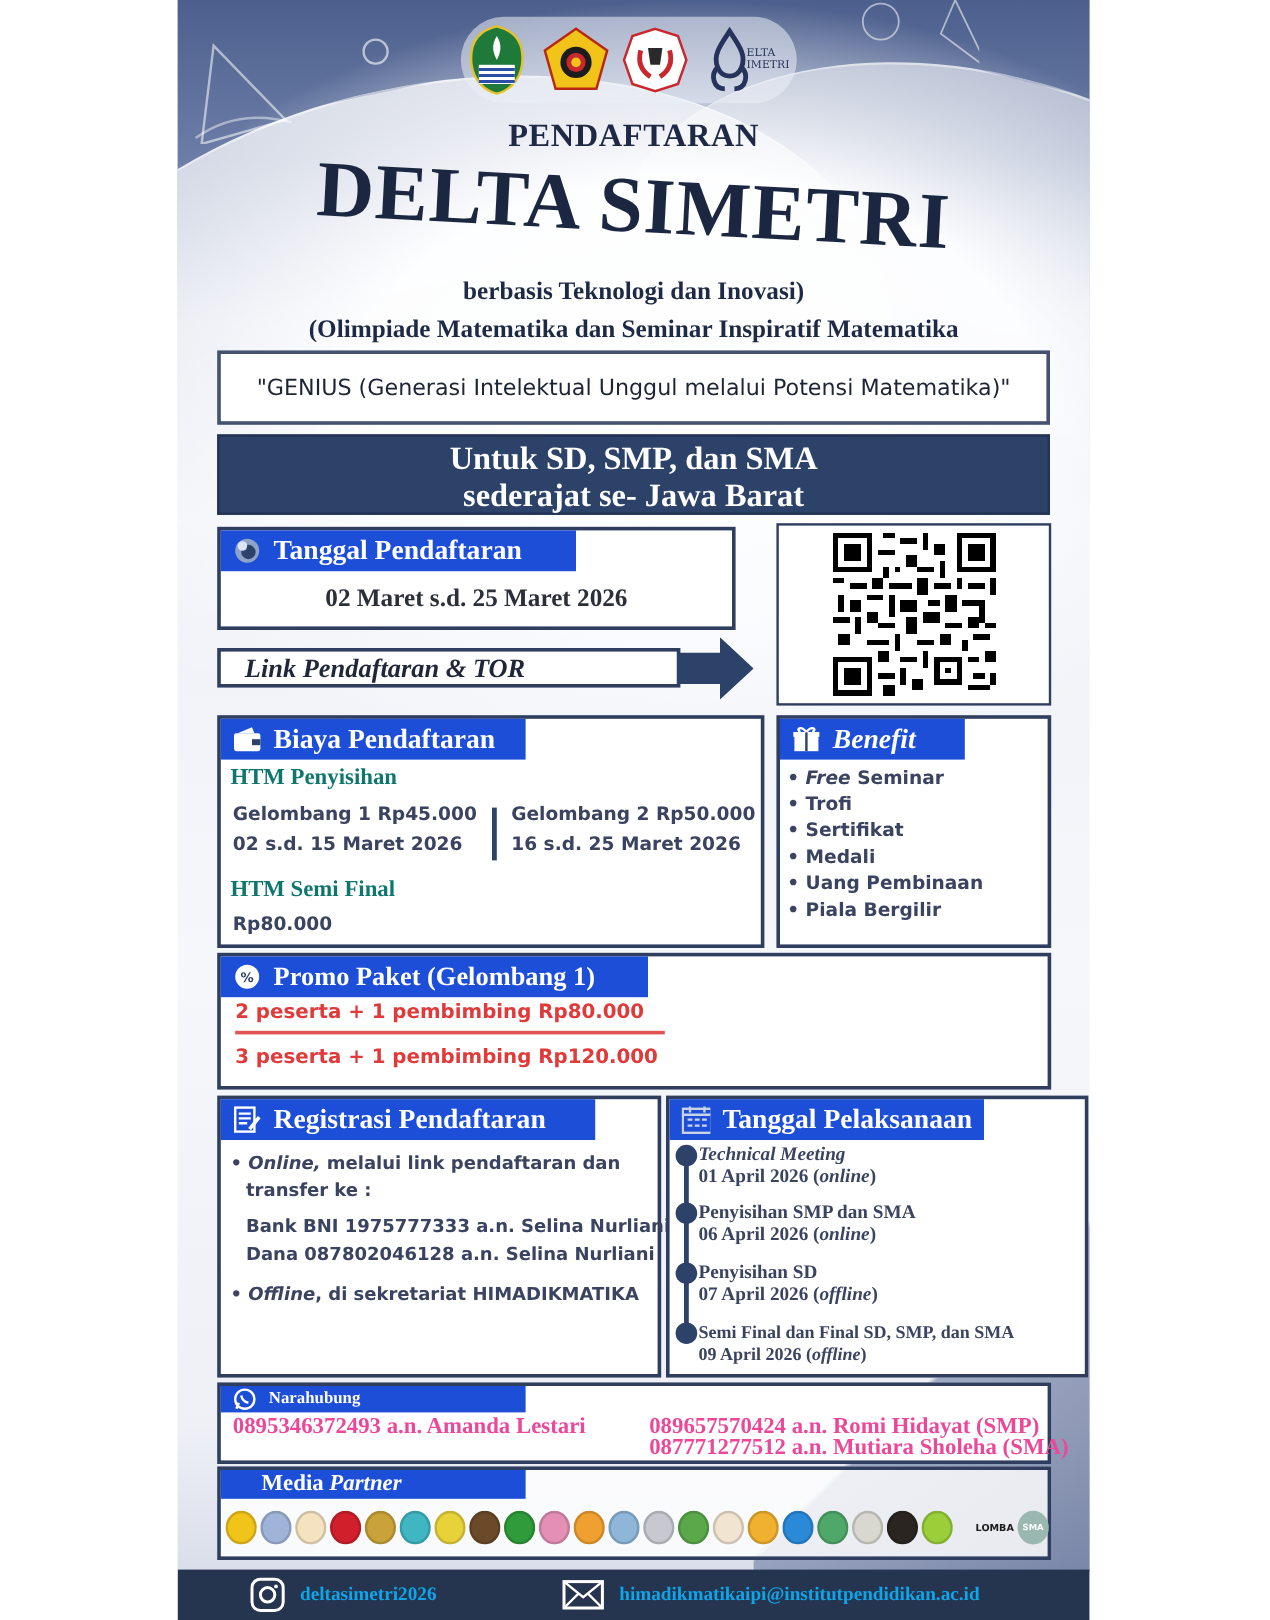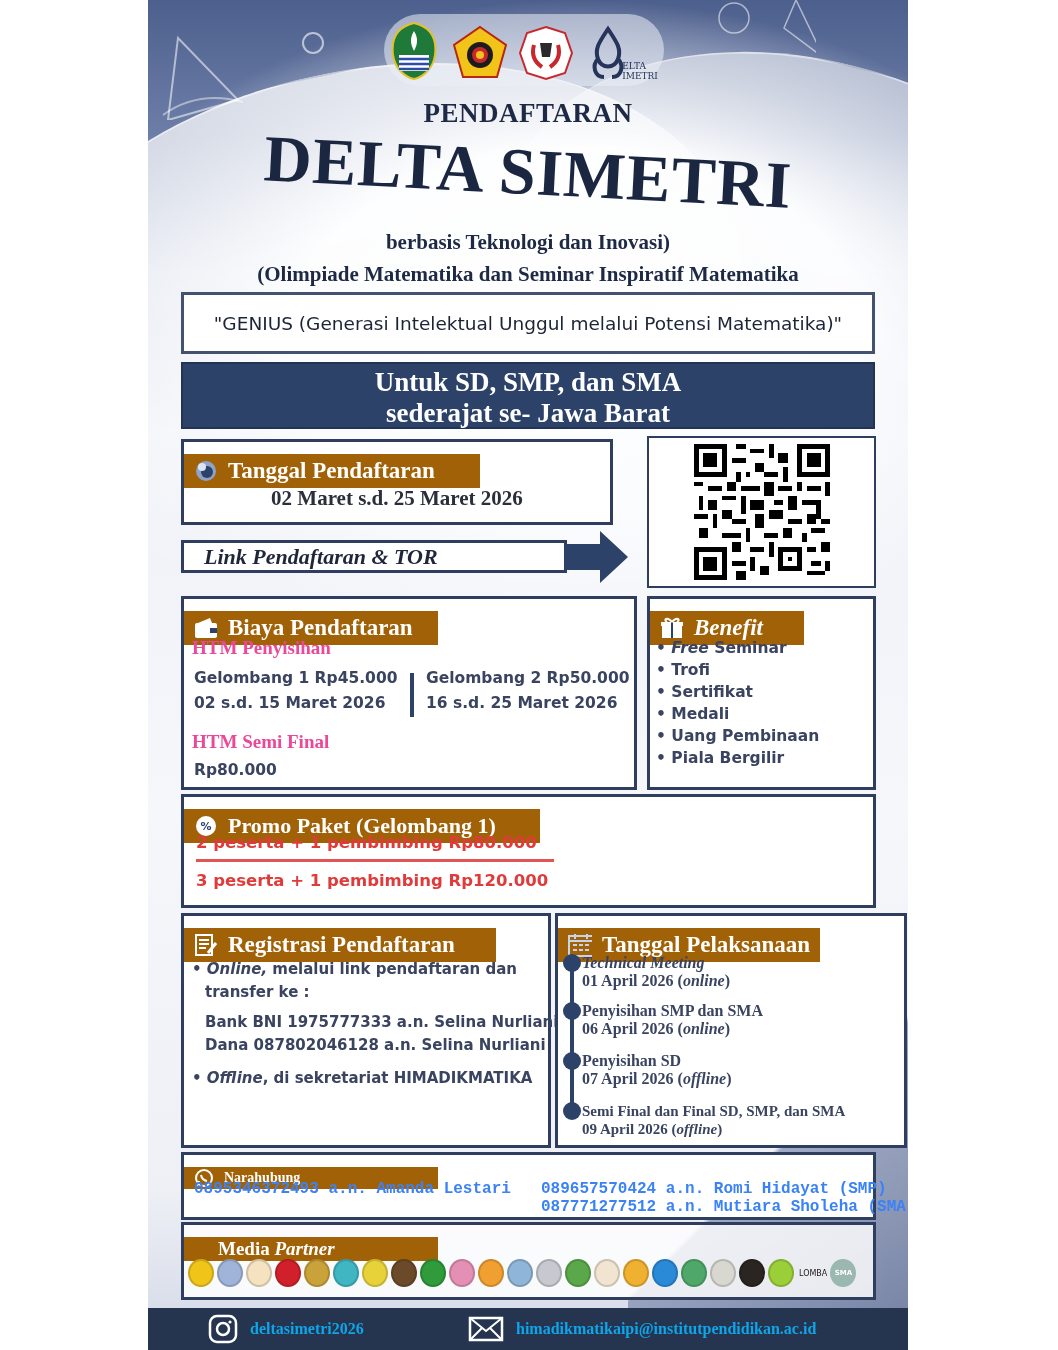--- a/index.html
+++ b/index.html
@@ -29,40 +29,40 @@
     position: absolute; right: -80px; bottom: 40px; width: 360px; height: 320px;
     background: linear-gradient(135deg, rgba(255,255,255,0) 45%, rgba(95,112,155,0.55) 46%, rgba(70,86,130,0.7) 100%);
   }
   .deco { position: absolute; }
 
   .logos {
     position: absolute; left: 236px; top: 14px; width: 280px; height: 72px;
     border-radius: 36px; background: rgba(235,238,246,0.55);
     display: flex; align-items: center; justify-content: center; gap: 8px;
   }
-  .logo { width: 58px; height: 62px; display: flex; align-items: flex-end; justify-content: center; }
+  .logo { width: 58px; height: 62px; display: flex; align-items: center; justify-content: center; }
   .logo-text { font-family: "DejaVu Serif", serif; font-size: 9px; color: #26335a; line-height: 10px; margin-left: -6px; }
 
   .title-small {
     position: absolute; left: 0; width: 760px; top: 98px; text-align: center;
     font-family: "Liberation Serif", serif; font-weight: bold; font-size: 27px; color: #1e2a45; letter-spacing: 0.5px;
   }
   .title-big {
     position: absolute; left: 0; width: 760px; top: 134px; text-align: center;
     font-family: "Liberation Serif", serif; font-weight: bold; font-size: 66px; color: #1b2640;
     transform: rotate(3deg); letter-spacing: 1px;
   }
   .subtitle {
     position: absolute; left: 0; width: 760px; top: 226px; text-align: center;
     font-family: "Liberation Serif", serif; font-weight: bold; font-size: 21px; color: #1e2a45; line-height: 32px;
   }
 
   .box { position: absolute; background: #ffffff; border: 3px solid #2f3e5f; }
   .tag {
-    position: absolute; left: 0; top: 12px; height: 34px; background: #a16207; color: #ffffff;
+    position: absolute; left: 0; top: 0; height: 34px; background: #1d4ed8; color: #ffffff;
     font-family: "Liberation Serif", serif; font-weight: bold; font-size: 23px;
     display: flex; align-items: center; padding: 0 16px 0 10px; gap: 10px; white-space: nowrap;
   }
   .tag .ic { width: 24px; height: 24px; display: flex; align-items: center; justify-content: center; }
 
   .slogan { left: 33px; top: 292px; width: 694px; height: 62px; display: flex; align-items: center; justify-content: center; border-color: #44526f; }
   .slogan span { font-family: "DejaVu Sans", sans-serif; font-size: 18.5px; color: #1c2436; }
 
   .banner {
     position: absolute; left: 33px; top: 362px; width: 694px; height: 67px; background: #2d4268;
@@ -76,21 +76,21 @@
     font-family: "Liberation Serif", serif; font-weight: bold; font-size: 21px; color: #2b2f3a;
   }
 
   .link-box { left: 33px; top: 540px; width: 386px; height: 33px; display: flex; align-items: center; padding-left: 20px; }
   .link-box span { font-family: "Liberation Serif", serif; font-style: italic; font-weight: bold; font-size: 22px; color: #1f2638; }
   .arrow { position: absolute; left: 416px; top: 531px; width: 64px; height: 52px; }
 
   .qr-box { left: 499px; top: 436px; width: 229px; height: 152px; display: flex; align-items: center; justify-content: center; border-width: 2px; }
 
   .fee-box { left: 33px; top: 596px; width: 456px; height: 194px; }
-  .fee-h { position: absolute; font-family: "Liberation Serif", serif; font-weight: bold; font-size: 19px; color: #ec4899; }
+  .fee-h { position: absolute; font-family: "Liberation Serif", serif; font-weight: bold; font-size: 19px; color: #0f766e; }
   .fee-t { position: absolute; font-family: "DejaVu Sans", sans-serif; font-weight: bold; font-size: 15.5px; color: #3a4460; line-height: 25px; }
   .fee-sep { position: absolute; left: 226px; top: 74px; width: 4px; height: 44px; background: #2d4268; }
 
   .benefit-box { left: 499px; top: 596px; width: 229px; height: 194px; }
   .benefit-list { position: absolute; left: 6px; top: 38px; list-style: none; }
   .benefit-list li { font-family: "DejaVu Sans", sans-serif; font-weight: bold; font-size: 15.5px; color: #3a4460; line-height: 22px; }
   .benefit-list li::before { content: "• "; }
   .it { font-style: italic; }
 
   .promo-box { left: 33px; top: 794px; width: 695px; height: 114px; }
@@ -99,21 +99,21 @@
 
   .reg-box { left: 33px; top: 913px; width: 370px; height: 235px; }
   .reg-text { position: absolute; font-family: "DejaVu Sans", sans-serif; font-weight: bold; font-size: 15px; color: #3a4460; line-height: 23px; white-space: nowrap; }
 
   .exec-box { left: 407px; top: 913px; width: 352px; height: 235px; }
   .timeline { position: absolute; left: 12px; top: 46px; width: 4px; height: 152px; background: #2d4268; }
   .tl-dot { position: absolute; left: 5px; width: 18px; height: 18px; border-radius: 50%; background: #2d4268; }
   .tl-item { position: absolute; left: 24px; font-family: "Liberation Serif", serif; font-weight: bold; font-size: 16px; color: #3a4460; line-height: 18px; white-space: nowrap; }
 
   .contact-box { left: 33px; top: 1152px; width: 695px; height: 68px; }
-  .contact-t { position: absolute; font-family: Liberation Mono, monospace; font-weight: bold; font-size: 16px; color: #3b82f6; line-height: 18px; white-space: nowrap; }
+  .contact-t { position: absolute; font-family: Liberation Serif, serif; font-weight: bold; font-size: 19px; color: #ec4899; line-height: 18px; white-space: nowrap; }
 
   .media-box { left: 33px; top: 1222px; width: 695px; height: 78px; background: rgba(255,255,255,0.82); }
   .partners { position: absolute; left: 4px; top: 34px; display: flex; gap: 3px; align-items: center; }
   .plogo { width: 26px; height: 28px; border-radius: 50%; border: 2px solid rgba(0,0,0,0.15); }
 
   .footer {
     position: absolute; left: 0; top: 1308px; width: 760px; height: 42px; background: #25344f;
     display: flex; align-items: center; color: #0ea5e9;
     font-family: Liberation Serif, serif; font-weight: bold; font-size: 16px;
   }
@@ -447,21 +447,21 @@
       <div class="plogo" style="background:#8fb6d8"></div>
       <div class="plogo" style="background:#c8c8d0"></div>
       <div class="plogo" style="background:#5aa84a"></div>
       <div class="plogo" style="background:#f1e4d0"></div>
       <div class="plogo" style="background:#f0b030"></div>
       <div class="plogo" style="background:#2a8ad8"></div>
       <div class="plogo" style="background:#4fa86a"></div>
       <div class="plogo" style="background:#d8d8d0"></div>
       <div class="plogo" style="background:#2a2520"></div>
       <div class="plogo" style="background:#9bcf3a"></div>
-      <div style="font-family:'DejaVu Sans',sans-serif;font-size:8px;font-weight:normal;color:#1c1c1c;margin-left:2px">LOMBA</div>
+      <div style="font-family:'DejaVu Sans',sans-serif;font-size:8px;font-weight:bold;color:#1c1c1c;margin-left:16px">LOMBA</div>
       <div class="plogo" style="background:#9ab8b0;color:#fff;font-family:'DejaVu Sans',sans-serif;font-size:7px;font-weight:bold;display:flex;align-items:center;justify-content:center;border:none">
           <span>SMA</span>
         </div>
     </div>
   </div>
 
   <div class="footer">
     <div class="item" style="left:60px">
       <svg width="30" height="30">
           <rect x="2" y="2" width="26" height="26" rx="7" fill="none" stroke="#ffffff" stroke-width="2.5"></rect>

